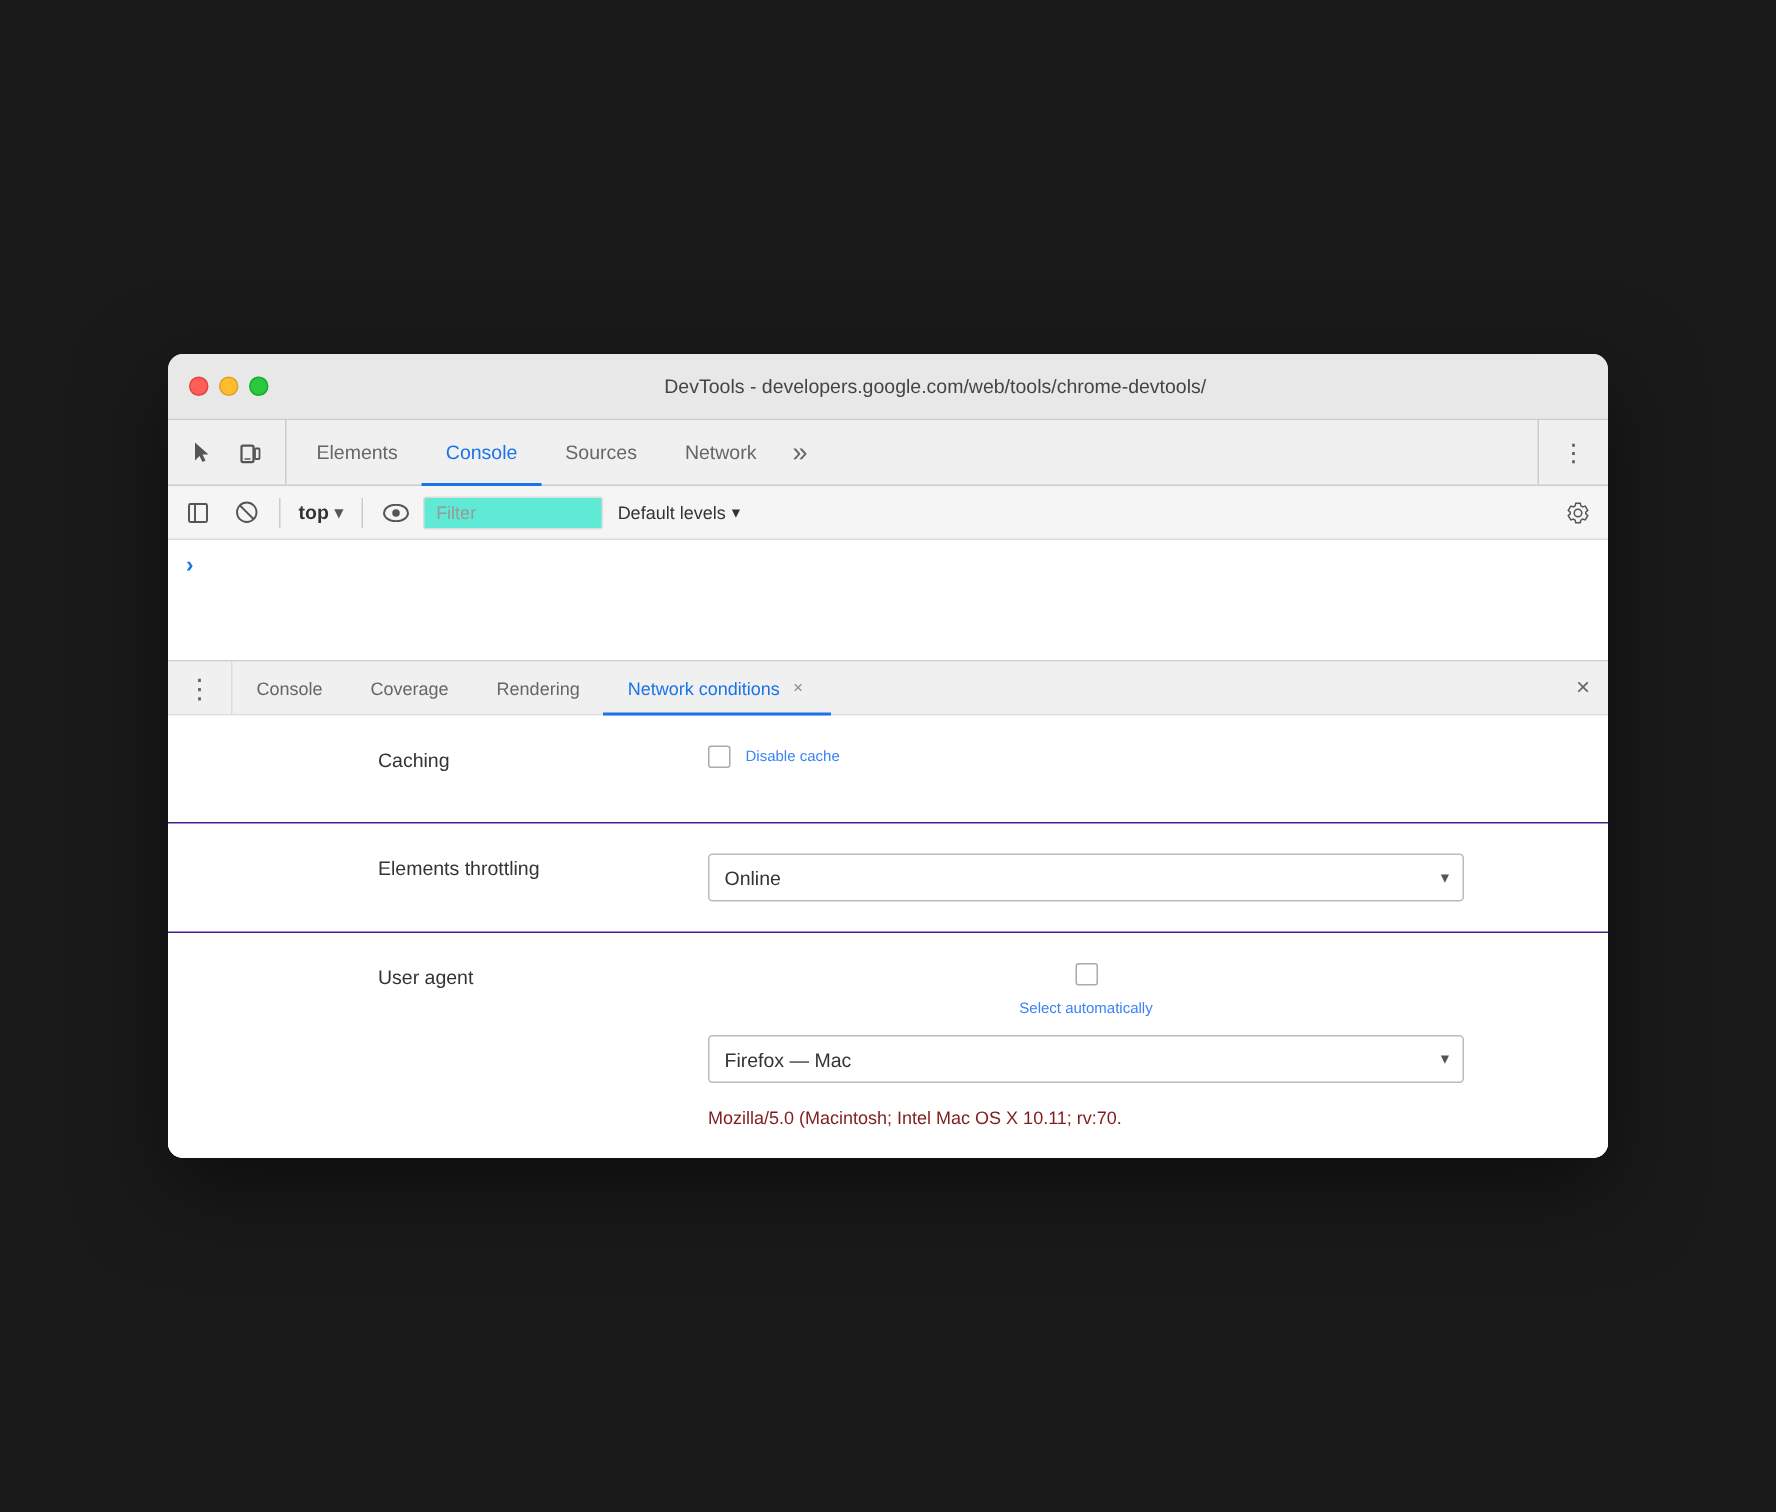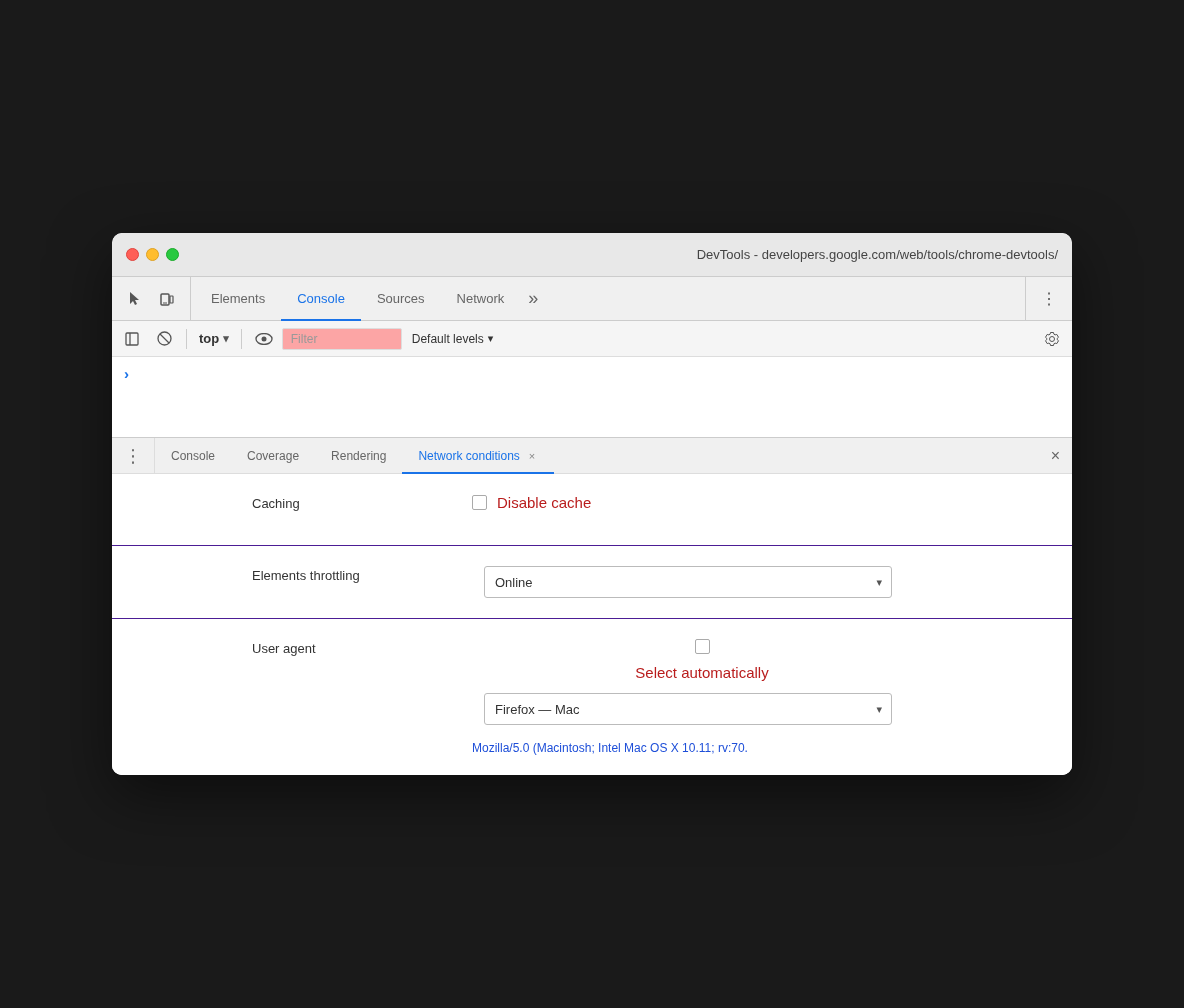--- a/index.html
+++ b/index.html
@@ -37,21 +37,21 @@
     .tl {
       width: 13px;
       height: 13px;
       border-radius: 50%;
     }
     .tl-close { background: #ff5f57; border: 1px solid #e0443e; }
     .tl-min { background: #ffbd2e; border: 1px solid #dea123; }
     .tl-max { background: #28c940; border: 1px solid #1aab29; }
     .titlebar-title {
       flex: 1;
-      text-align: right;
+      text-align: center;
       font-size: 13px;
       color: #444;
       font-weight: 500;
     }
     
     .devtools-tabbar {
       background: #f0f0f0;
       border-bottom: 1px solid #ccc;
       height: 44px;
       display: flex;
@@ -161,21 +161,21 @@
       color: #666;
       cursor: pointer;
     }
     .filter-input {
       border: 1px solid #ddd;
       border-radius: 2px;
       height: 22px;
       padding: 0 8px;
       font-size: 12px;
       color: #666;
-      background: #fca5a5;
+      background: #5eead4;
       width: 120px;
       outline: none;
     }
     .filter-input::placeholder { color: #999; }
     .levels-btn {
       display: flex;
       align-items: center;
       gap: 4px;
       font-size: 12px;
       color: #333;
@@ -301,27 +301,26 @@
     .checkbox {
       width: 15px;
       height: 15px;
       border: 1px solid #aaa;
       border-radius: 2px;
       background: white;
       cursor: pointer;
       flex-shrink: 0;
     }
     .checkbox-label {
-      font-size: 15px;
-      color: #b91c1c;
+      font-size: 10px;
+      color: #3b82f6;
     }
     .select-wrapper {
       position: relative;
-      width: 408px;
-      margin-left: 12px;
+      width: 504px;
     }
     .select-wrapper select {
       width: 100%;
       height: 32px;
       border: 1px solid #bbb;
       border-radius: 3px;
       background: white;
       font-size: 13px;
       color: #333;
       padding: 0 10px;
@@ -333,21 +332,21 @@
       position: absolute;
       right: 10px;
       top: 50%;
       transform: translateY(-50%);
       pointer-events: none;
       font-size: 11px;
       color: #555;
     }
     .ua-text {
       font-size: 12px;
-      color: #1d4ed8;
+      color: #7f1d1d;
       margin-top: 4px;
     }
     .ua-section {
       padding: 20px 140px 20px 140px;
       display: flex;
       align-items: flex-start;
       gap: 40px;
     }
   </style>
 </head>

